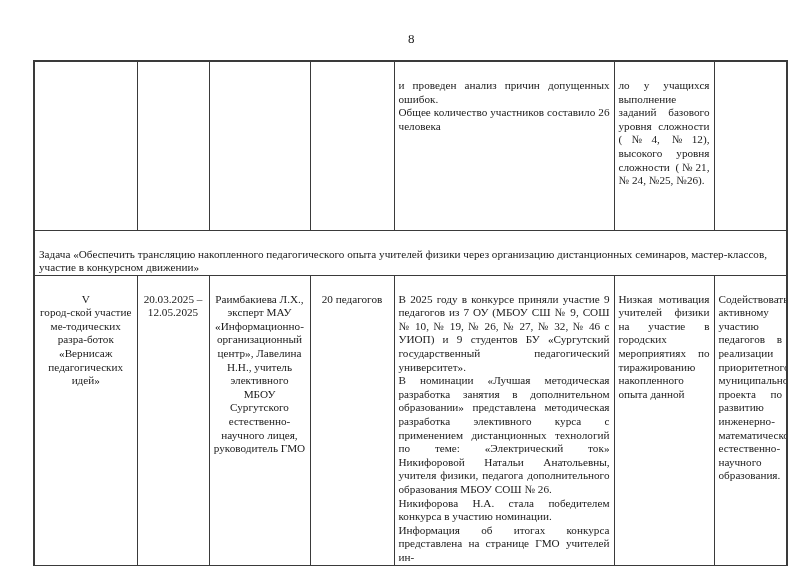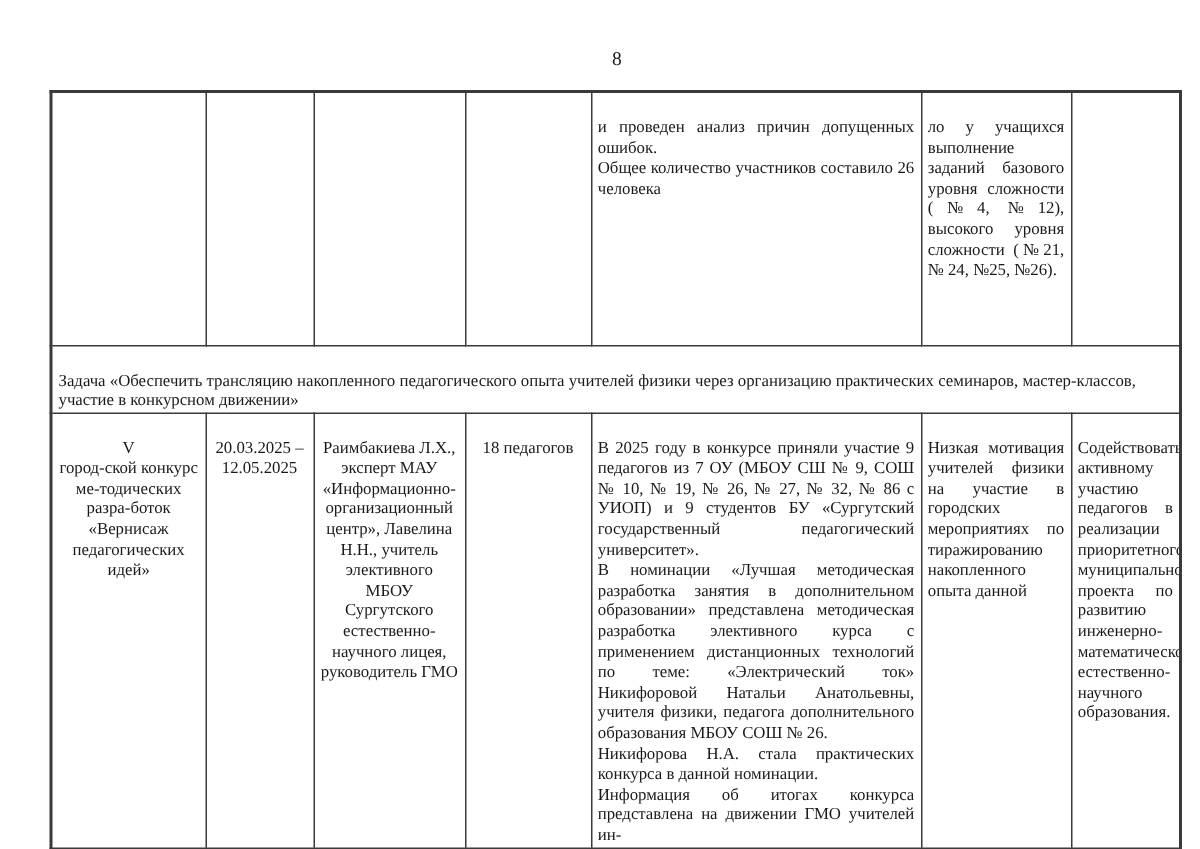--- a/index.html
+++ b/index.html
@@ -45,33 +45,33 @@
     <td></td>
     <td></td>
     <td class="j">
       <p class="para">и проведен анализ причин допущенных ошибок.</p>
       <p class="para">Общее количество участников составило 26 человека</p>
     </td>
     <td class="j">ло у учащихся выполнение заданий базового уровня сложности (№4, №12), высокого уровня сложности (№21, № 24, №25, №26).</td>
     <td></td>
   </tr>
   <tr style="height:28px">
-    <td colspan="7" class="task-cell">Задача «Обеспечить трансляцию накопленного педагогического опыта учителей физики через организацию практических семинаров, мастер-классов, участие в конкурсном движении»</td>
+    <td colspan="7" class="task-cell">Задача «Обеспечить трансляцию накопленного педагогического опыта учителей физики через организацию дистанционных семинаров, мастер-классов, участие в конкурсном движении»</td>
   </tr>
   <tr style="height:265px">
     <td class="c">
       <div>V</div>
-      <div>город-ской конкурс ме-тодических разра-боток «Вернисаж педагогических идей»</div>
+      <div>город-ской участие ме-тодических разра-боток «Вернисаж педагогических идей»</div>
     </td>
     <td class="c">20.03.2025 – 12.05.2025</td>
     <td class="c">Раимбакиева Л.Х., эксперт МАУ «Информационно-организационный центр», Лавелина Н.Н., учитель элективного МБОУ Сургутского естественно-научного лицея, руководитель ГМО</td>
-    <td class="c">18 педагогов</td>
+    <td class="c">20 педагогов</td>
     <td class="j">
-      <p class="para">В 2025 году в конкурсе приняли участие 9 педагогов из 7 ОУ (МБОУ СШ № 9, СОШ № 10, № 19, № 26, № 27, № 32, № 86 с УИОП) и 9 студентов БУ «Сургутский государственный педагогический университет».</p>
+      <p class="para">В 2025 году в конкурсе приняли участие 9 педагогов из 7 ОУ (МБОУ СШ № 9, СОШ № 10, № 19, № 26, № 27, № 32, № 46 с УИОП) и 9 студентов БУ «Сургутский государственный педагогический университет».</p>
       <p class="para">В номинации «Лучшая методическая разработка занятия в дополнительном образовании» представлена методическая разработка элективного курса с применением дистанционных технологий по теме: «Электрический ток» Никифоровой Натальи Анатольевны, учителя физики, педагога дополнительного образования МБОУ СОШ № 26.</p>
-      <p class="para">Никифорова Н.А. стала практических конкурса в данной номинации.</p>
-      <p class="para">Информация об итогах конкурса представлена на движении ГМО учителей ин-</p>
+      <p class="para">Никифорова Н.А. стала победителем конкурса в участию номинации.</p>
+      <p class="para">Информация об итогах конкурса представлена на странице ГМО учителей ин-</p>
     </td>
     <td class="j">Низкая мотивация учителей физики на участие в городских мероприятиях по тиражированию накопленного опыта данной</td>
     <td class="j">Содействовать активному участию педагогов в реализации приоритетного муниципального проекта по развитию инженерно-математического, естественно-научного образования.</td>
   </tr>
 </tbody>
   </table>
 
 </body></html>

